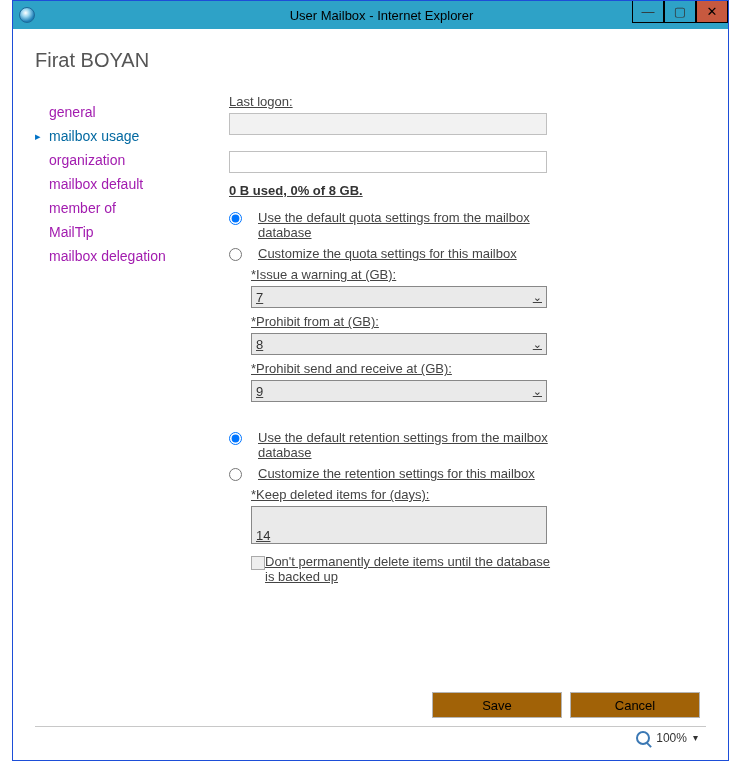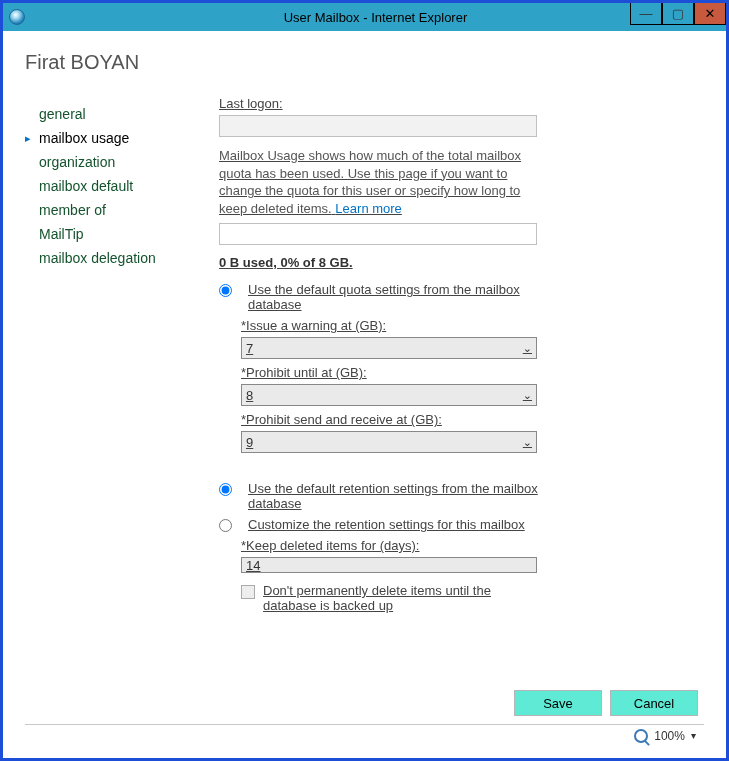--- a/index.html
+++ b/index.html
@@ -6,24 +6,25 @@
 body {
   font-family: "Segoe UI", Arial, sans-serif;
   font-size: 13px;
   color: #333;
   background: #fff;
   width: 729px;
   height: 761px;
   overflow: hidden;
 }
 .window {
-  border: 3px solid #1d4ed8;
+  border: 1px solid #1d4ed8;
   height: 761px;
   display: flex;
   flex-direction: column;
+  margin-left: 12px;
 }
 .titlebar {
   background: #2ea2c7;
   height: 28px;
   display: flex;
   align-items: center;
   position: relative;
 }
 .titlebar .ie-icon {
   width: 16px; height: 16px;
@@ -76,27 +77,27 @@
   display: flex;
   flex: 1;
   gap: 24px;
 }
 .sidebar {
   width: 170px;
   padding-top: 6px;
 }
 .sidebar-item {
   font-size: 14px;
-  color: #14532d;
+  color: #a21caf;
   padding: 4px 0 4px 14px;
   cursor: pointer;
   position: relative;
 }
 .sidebar-item.active {
-  color: #000000;
+  color: #0369a1;
 }
 .sidebar-item.active::before {
   content: "▸";
   position: absolute;
   left: 0;
   font-size: 11px;
   color: #0072c6;
   top: 6px;
 }
 .main {
@@ -160,53 +161,53 @@
   justify-content: space-between;
   padding: 0 4px;
   font-size: 13px;
   color: #333;
   cursor: default;
   margin-bottom: 4px;
 }
 .dropdown .chev { font-size: 11px; color: #333; }
 .disabled-input {
   width: 296px;
-  height: 16px;
+  height: 38px;
   border: 1px solid #888;
   background: #eaeaea;
   padding: 0 4px;
   color: #333;
   display: flex;
-  align-items: center;
+  align-items: flex-end;
 }
 .checkbox-row {
   display: flex;
   align-items: flex-start;
-  gap: 8px;
+  gap: 0;
   margin-top: 10px;
   max-width: 300px;
 }
 .fake-checkbox {
   width: 14px; height: 14px;
   border: 1px solid #aaa;
   background: #eee;
   margin-top: 2px;
   flex-shrink: 0;
 }
 .footer-buttons {
   display: flex;
   justify-content: flex-end;
   gap: 8px;
   padding: 10px 6px 8px 0;
 }
 .btn {
-  width: 88px;
+  width: 130px;
   height: 26px;
   border: 1px solid #b5b5b5;
-  background: #5eead4;
+  background: #a16207;
   font-family: inherit;
   font-size: 13px;
   cursor: pointer;
 }
 .statusbar {
   height: 22px;
   border-top: 1px solid #c8c8c8;
   display: flex;
   align-items: center;
   justify-content: flex-end;
@@ -262,42 +263,42 @@
         <div class="sidebar-item">mailbox default</div>
         <div class="sidebar-item">member of</div>
         <div class="sidebar-item">MailTip</div>
         <div class="sidebar-item">mailbox delegation</div>
       </div>
 
       <div class="main">
         <div class="field-label">Last logon:</div>
         <div class="readonly-box"></div>
 
-        <div class="desc">
-          <span>Mailbox Usage shows how much of the total mailbox quota has been used. Use this page if you want to change the quota for this user or specify how long to keep deleted items.</span>
-          <span class="link">Learn more</span>
-        </div>
 
         <input class="text-input" type="text" style="">
 
         <div class="usage-line">0 B used, 0% of 8 GB.</div>
 
         <label class="radio-row">
           <input type="radio" name="quota" checked="" style="">
           <span>Use the default quota settings from the mailbox database</span>
+        </label>
+        <label class="radio-row">
+          <input type="radio" name="quota" style="">
+          <span>Customize the quota settings for this mailbox</span>
         </label>
 
         <div class="sub">
           <div class="field-label">*Issue a warning at (GB):</div>
           <div class="dropdown">
             <span>7</span>
             <span class="chev">⌄</span>
           </div>
 
-          <div class="field-label">*Prohibit until at (GB):</div>
+          <div class="field-label">*Prohibit from at (GB):</div>
           <div class="dropdown">
             <span>8</span>
             <span class="chev">⌄</span>
           </div>
 
           <div class="field-label">*Prohibit send and receive at (GB):</div>
           <div class="dropdown">
             <span>9</span>
             <span class="chev">⌄</span>
           </div>

